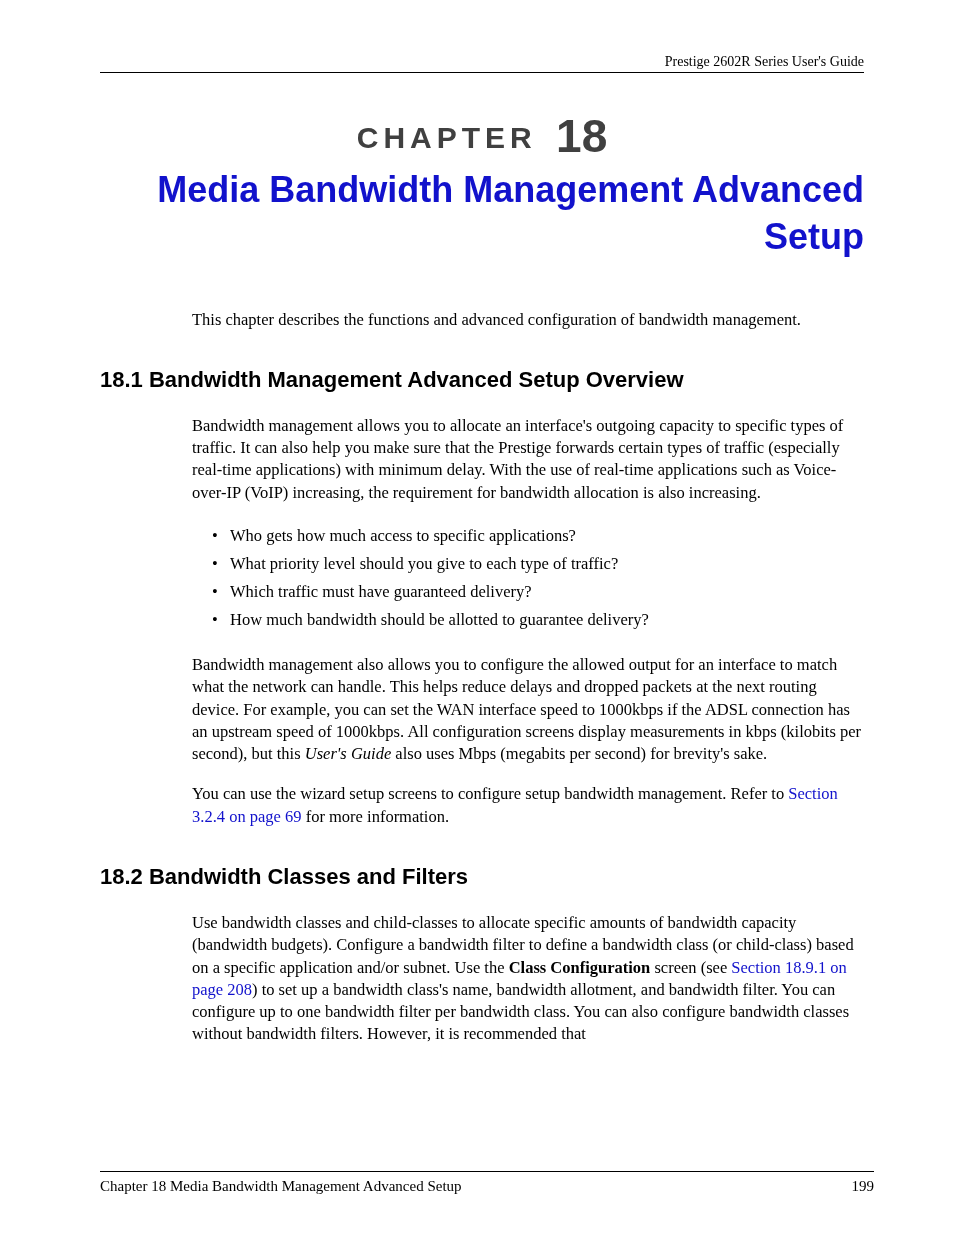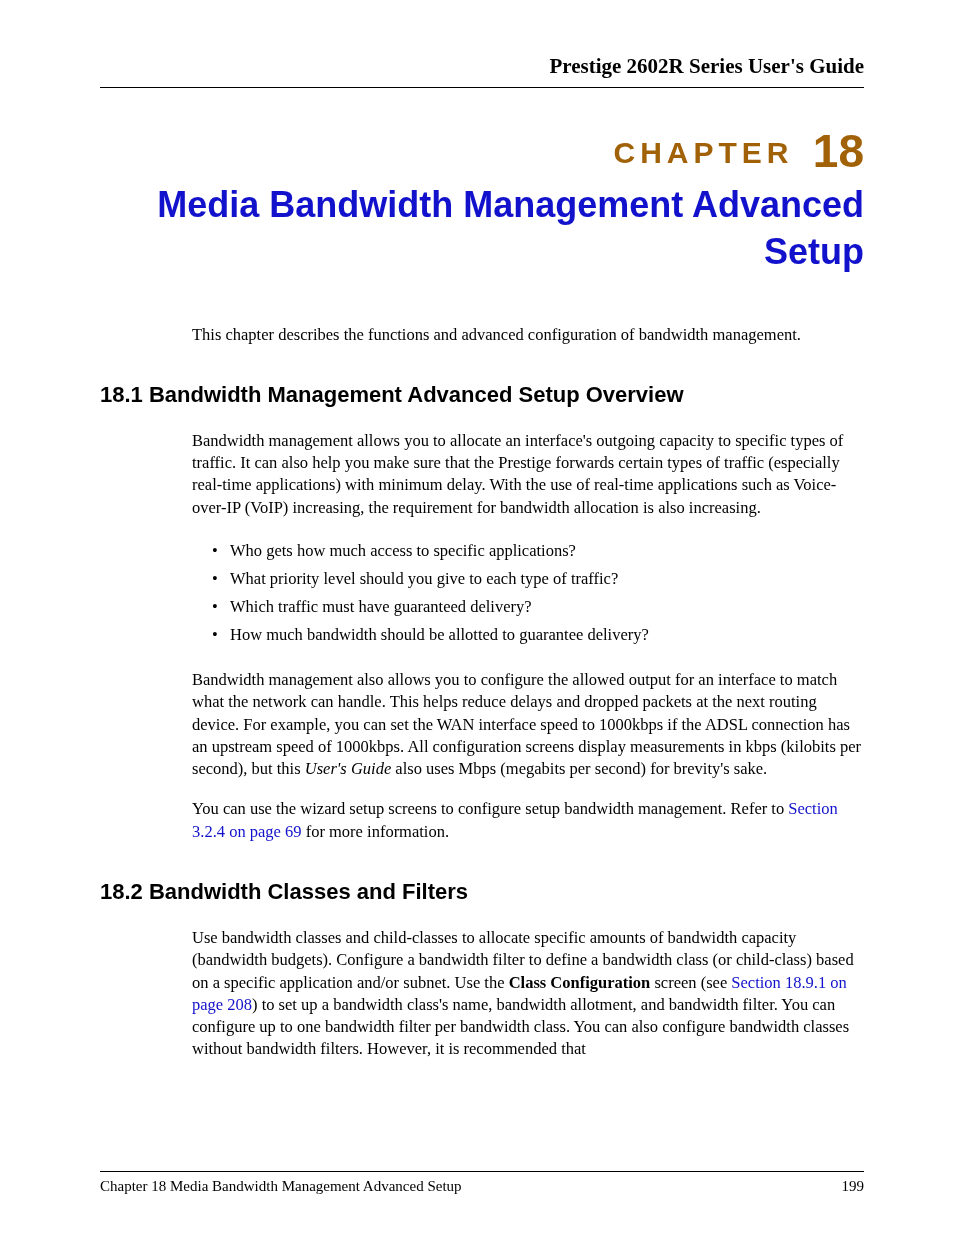--- a/index.html
+++ b/index.html
@@ -11,30 +11,29 @@
     width: 954px;
   }
   .page {
     padding: 54px 90px 40px 100px;
     box-sizing: border-box;
     min-height: 1235px;
     position: relative;
   }
   .top-header {
     text-align: right;
-    font-size: 21px;
+    font-size: 14px;
     border-bottom: 1.5px solid #000;
-    padding-bottom: 8px;
+    padding-bottom: 2px;
     margin-bottom: 36px;
-    font-weight: bold;
   }
   .chapter-label {
     font-family: Arial, Helvetica, sans-serif;
-    color: #a16207;
-    text-align: right;
+    color: #404040;
+    text-align: center;
     font-weight: bold;
     font-size: 30px;
     letter-spacing: 5px;
     margin-bottom: 4px;
   }
   .chapter-label .num {
     font-size: 46px;
     letter-spacing: 0;
     vertical-align: -4px;
     margin-left: 6px;
@@ -81,21 +80,21 @@
     left: 0;
   }
   .xref {
     color: #1212cc;
   }
   .italic { font-style: italic; }
   .bold { font-weight: bold; margin-top: 27px; }
   .footer {
     position: absolute;
     left: 100px;
-    right: 90px;
+    right: 80px;
     bottom: 40px;
     border-top: 1.5px solid #000;
     padding-top: 6px;
     font-size: 15px;
     display: flex;
     justify-content: space-between;
   }
 </style>
 </head>
 <body>

